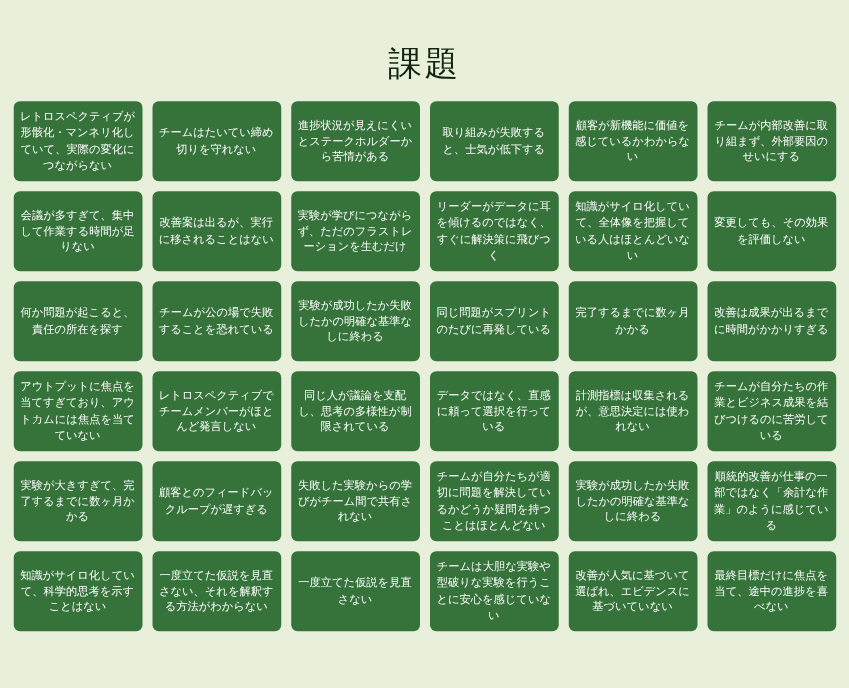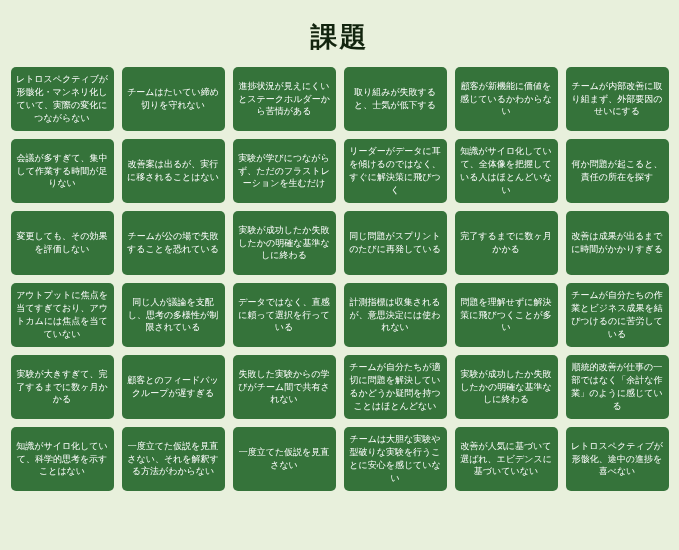--- a/index.html
+++ b/index.html
@@ -15,24 +15,24 @@
   }
   .page {
     width: 679px;
     height: 550px;
     position: relative;
     box-sizing: border-box;
   }
   .title {
     text-align: center;
     font-size: 27px;
-    font-weight: bold;
+    font-weight: normal;
     color: #12240e;
     letter-spacing: 2px;
-    padding-top: 19px;
+    padding-top: 33px;
     padding-bottom: 12px;
     font-family: "Liberation Sans", sans-serif;
   }
   .grid {
     display: grid;
     grid-template-columns: repeat(6, 103px);
     grid-auto-rows: 64px;
     column-gap: 8px;
     row-gap: 8px;
     justify-content: center;
@@ -94,24 +94,24 @@
         <span>実験が学びにつながらず、ただのフラストレーションを生むだけ</span>
       </div>
     <div class="card">
         <span>リーダーがデータに耳を傾けるのではなく、すぐに解決策に飛びつく</span>
       </div>
     <div class="card">
         <span>知識がサイロ化していて、全体像を把握している人はほとんどいない</span>
       </div>
 
     <div class="card">
-        <span>何か問題が起こると、責任の所在を探す</span>
+        <span>変更しても、その効果を評価しない</span>
       </div>
     <div class="card">
-        <span>変更しても、その効果を評価しない</span>
+        <span>何か問題が起こると、責任の所在を探す</span>
       </div>
     <div class="card">
         <span>チームが公の場で失敗することを恐れている</span>
       </div>
     <div class="card">
         <span>実験が成功したか失敗したかの明確な基準なしに終わる</span>
       </div>
     <div class="card">
         <span>同じ問題がスプリントのたびに再発している</span>
       </div>
@@ -119,32 +119,32 @@
         <span>完了するまでに数ヶ月かかる</span>
       </div>
 
     <div class="card">
         <span>改善は成果が出るまでに時間がかかりすぎる</span>
       </div>
     <div class="card">
         <span>アウトプットに焦点を当てすぎており、アウトカムには焦点を当てていない</span>
       </div>
     <div class="card">
+        <span>レトロスペクティブでチームメンバーがほとんど発言しない</span>
+      </div>
+    <div class="card">
         <span>同じ人が議論を支配し、思考の多様性が制限されている</span>
       </div>
     <div class="card">
         <span>データではなく、直感に頼って選択を行っている</span>
       </div>
     <div class="card">
         <span>計測指標は収集されるが、意思決定には使われない</span>
       </div>
 
-    <div class="card">
-        <span>問題を理解せずに解決策に飛びつくことが多い</span>
-      </div>
     <div class="card">
         <span>チームが自分たちの作業とビジネス成果を結びつけるのに苦労している</span>
       </div>
     <div class="card">
         <span>実験が大きすぎて、完了するまでに数ヶ月かかる</span>
       </div>
     <div class="card">
         <span>顧客とのフィードバックループが遅すぎる</span>
       </div>
     <div class="card">
@@ -170,16 +170,16 @@
     <div class="card">
         <span>一度立てた仮説を見直さない</span>
       </div>
     <div class="card">
         <span>チームは大胆な実験や型破りな実験を行うことに安心を感じていない</span>
       </div>
     <div class="card">
         <span>改善が人気に基づいて選ばれ、エビデンスに基づいていない</span>
       </div>
     <div class="card">
-        <span>レトロスペクティブが形骸化、途中の進捗を喜べない</span>
+        <span>最終目標だけに焦点を当て、途中の進捗を喜べない</span>
       </div>
   </div>
 </div>
 
 </body></html>

